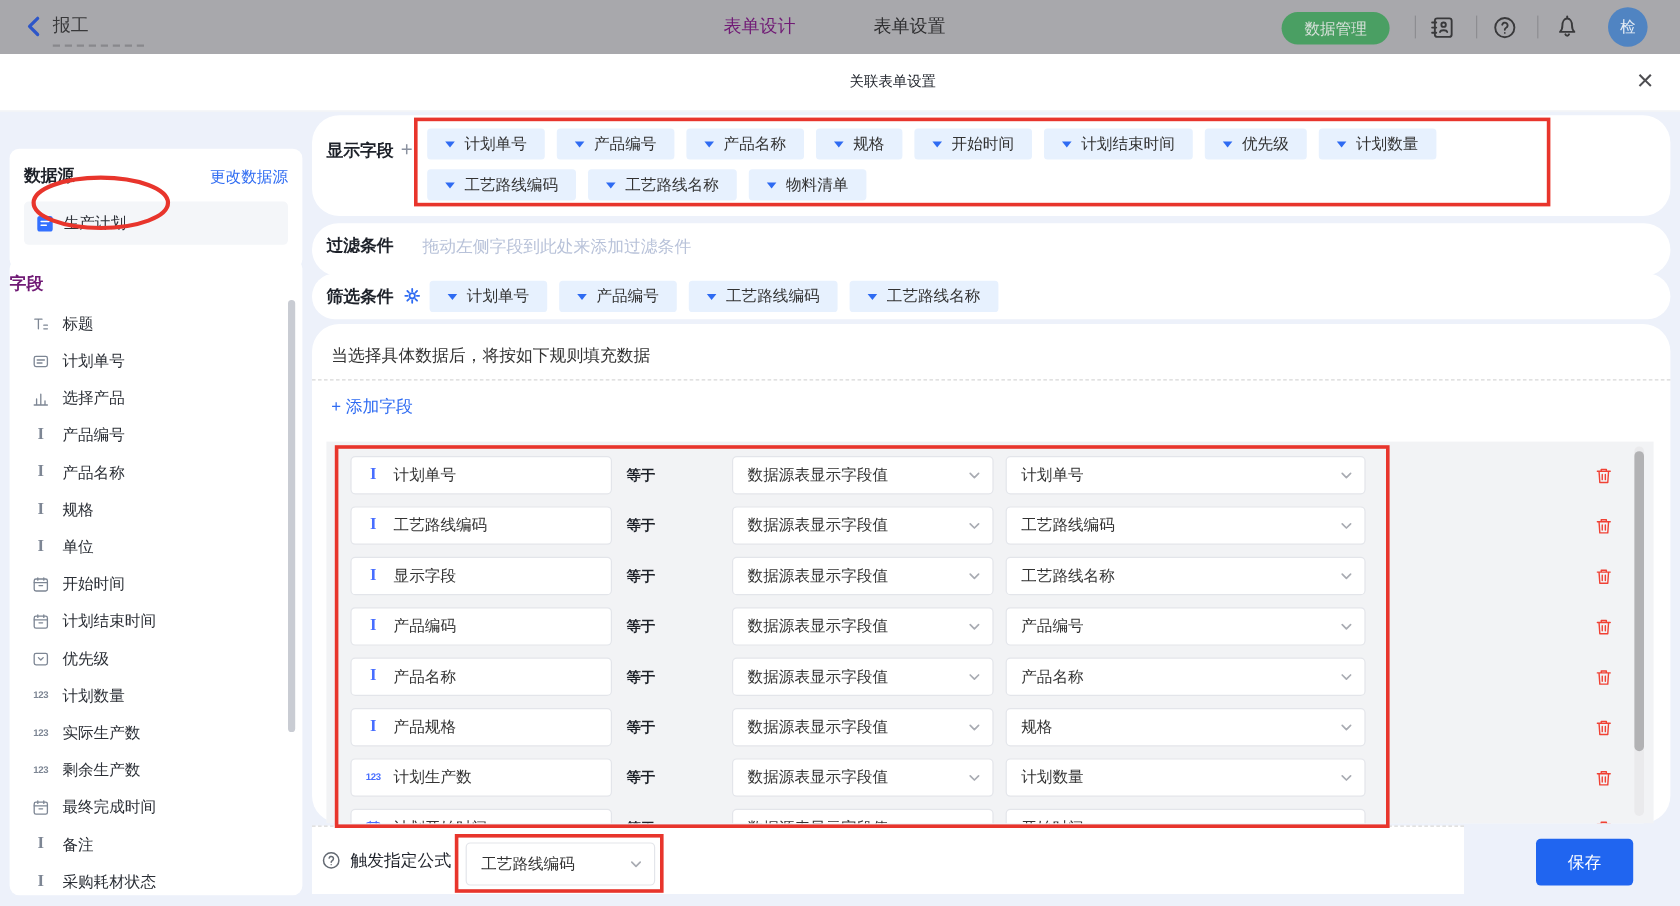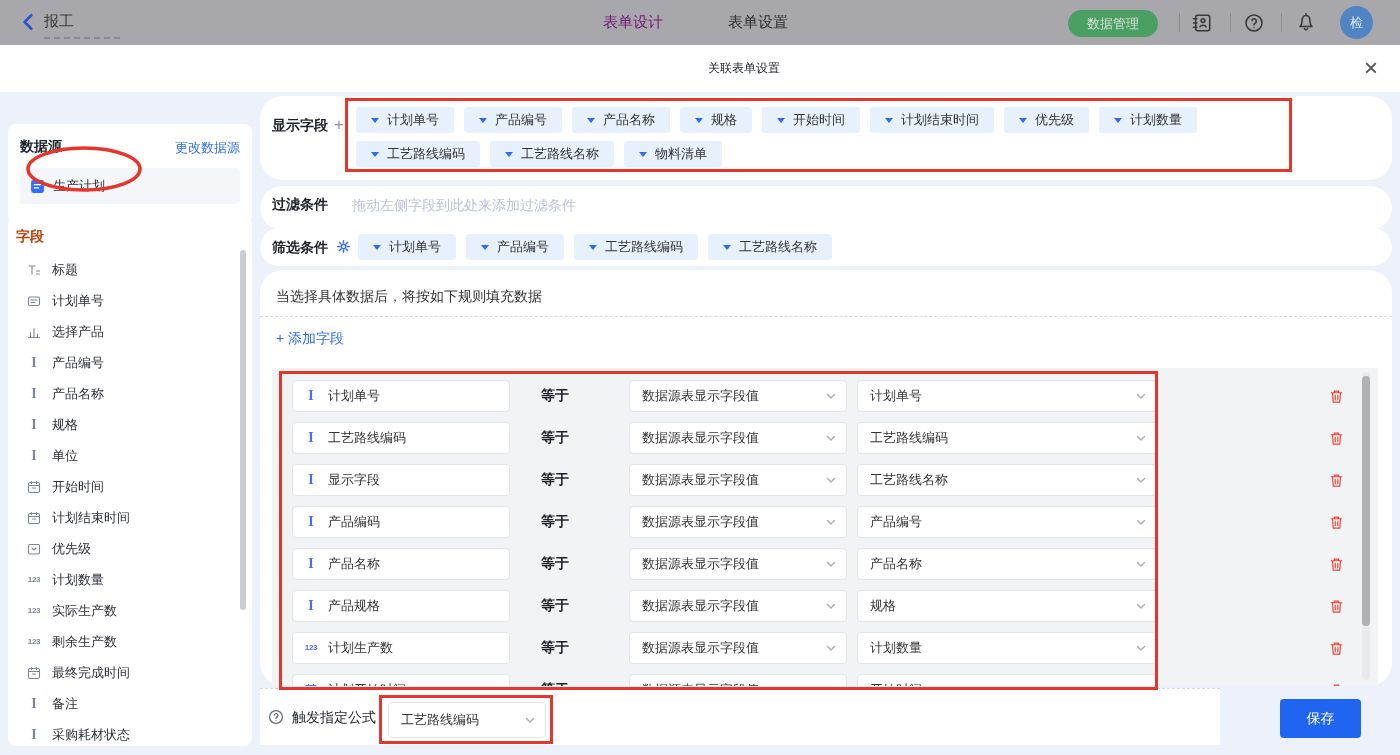--- a/index.html
+++ b/index.html
@@ -24,40 +24,40 @@
   .mtitle{width:100%;text-align:center;line-height:47px;font-size:12px;font-weight:500;color:#1d2129;padding-left:44px;}
   .mclose{position:absolute;right:22px;top:8px;font-size:24px;color:#4e4e52;line-height:30px;cursor:pointer;}
   
   .panel{position:absolute;background:#fff;border-radius:23px;}
   .card{position:absolute;background:#fff;border-radius:8px;}
   
   .ds-title{position:absolute;left:12px;top:14px;font-size:14px;font-weight:700;color:#1d2129;}
   .ds-link{position:absolute;right:12px;top:15px;font-size:13px;color:#2e6bf2;cursor:pointer;}
   .ds-item{position:absolute;left:12px;top:44px;width:220px;height:36px;background:#f4f6f9;border-radius:4px;
     display:flex;align-items:center;gap:8px;padding-left:10px;box-sizing:border-box;font-size:13px;color:#2b2f36;}
-  .f-title{position:absolute;left:8px;top:12px;font-size:14px;font-weight:700;color:#c2410c;}
+  .f-title{position:absolute;left:0;top:12px;font-size:14px;font-weight:700;color:#701a75;}
   .flist{position:absolute;left:0;top:38px;width:238px;}
   .fitem{display:flex;align-items:center;height:31px;padding-left:18px;gap:10px;font-size:13px;color:#2b2f36;cursor:grab;}
   .fitem .ic{color:#7d8694;width:16px;display:flex;justify-content:center;align-items:center;}
   .lscroll{position:absolute;left:232px;top:34px;width:6px;height:360px;background:#c9ccd3;border-radius:3px;}
   
   .chip{display:inline-flex;align-items:center;height:26px;background:#e7f1fe;border-radius:3px;
     padding:0 15px;font-size:13px;color:#333;gap:8px;cursor:pointer;}
   .caret{width:0;height:0;border-left:4px solid transparent;border-right:4px solid transparent;border-top:5px solid #2e6bf2;}
   .sec-label{font-size:14px;font-weight:700;color:#1d2129;}
   
   .note{position:absolute;left:16px;top:18px;font-size:14px;color:#333;}
   .dash1{position:absolute;left:0;top:46px;width:1132px;border-top:1px dashed #d8d8d8;}
   .addf{position:absolute;left:16px;top:60px;font-size:14px;color:#2e6bf2;cursor:pointer;}
   .gray{position:absolute;left:12px;top:98px;width:1106px;height:318px;background:#f2f3f5;overflow:hidden;padding-top:12px;box-sizing:border-box;}
   .rrow{display:flex;align-items:center;height:32px;margin:0 0 10px 20px;}
   .fieldbox{width:218px;height:32px;background:#fff;border:1px solid #e3e5ea;border-radius:4px;
     display:flex;align-items:center;padding:0 10px;gap:9px;font-size:13px;color:#333;box-sizing:border-box;}
   .fieldbox .ic{color:#476dff;display:flex;align-items:center;justify-content:center;width:16px;}
-  .op{width:88px;margin-left:31px;font-size:14px;font-weight:700;color:#1d2129;}
+  .op{width:88px;margin-left:12px;font-size:12px;font-weight:700;color:#1d2129;}
   .ddl{position:relative;height:32px;background:#fff;border:1px solid #e3e5ea;border-radius:4px;
     display:flex;align-items:center;padding:0 30px 0 12px;font-size:13px;color:#333;box-sizing:border-box;cursor:pointer;}
   .ddl .chev{position:absolute;right:8px;top:8px;color:#a8abb2;}
   .src{width:218px;}
   .val{width:300px;margin-left:10px;}
   .trash{margin-left:auto;margin-right:34px;color:#f04134;cursor:pointer;display:flex;}
   .gscroll-track{position:absolute;right:8px;top:4px;width:8px;height:308px;background:#eaeaec;border-radius:4px;}
   .gscroll{position:absolute;right:8px;top:8px;width:8px;height:250px;background:#b2b2b4;border-radius:4px;}
   
   .bbar{position:absolute;left:260px;top:688px;width:960px;height:56px;background:#fff;border-top:1px dashed #d8d8d8;}

